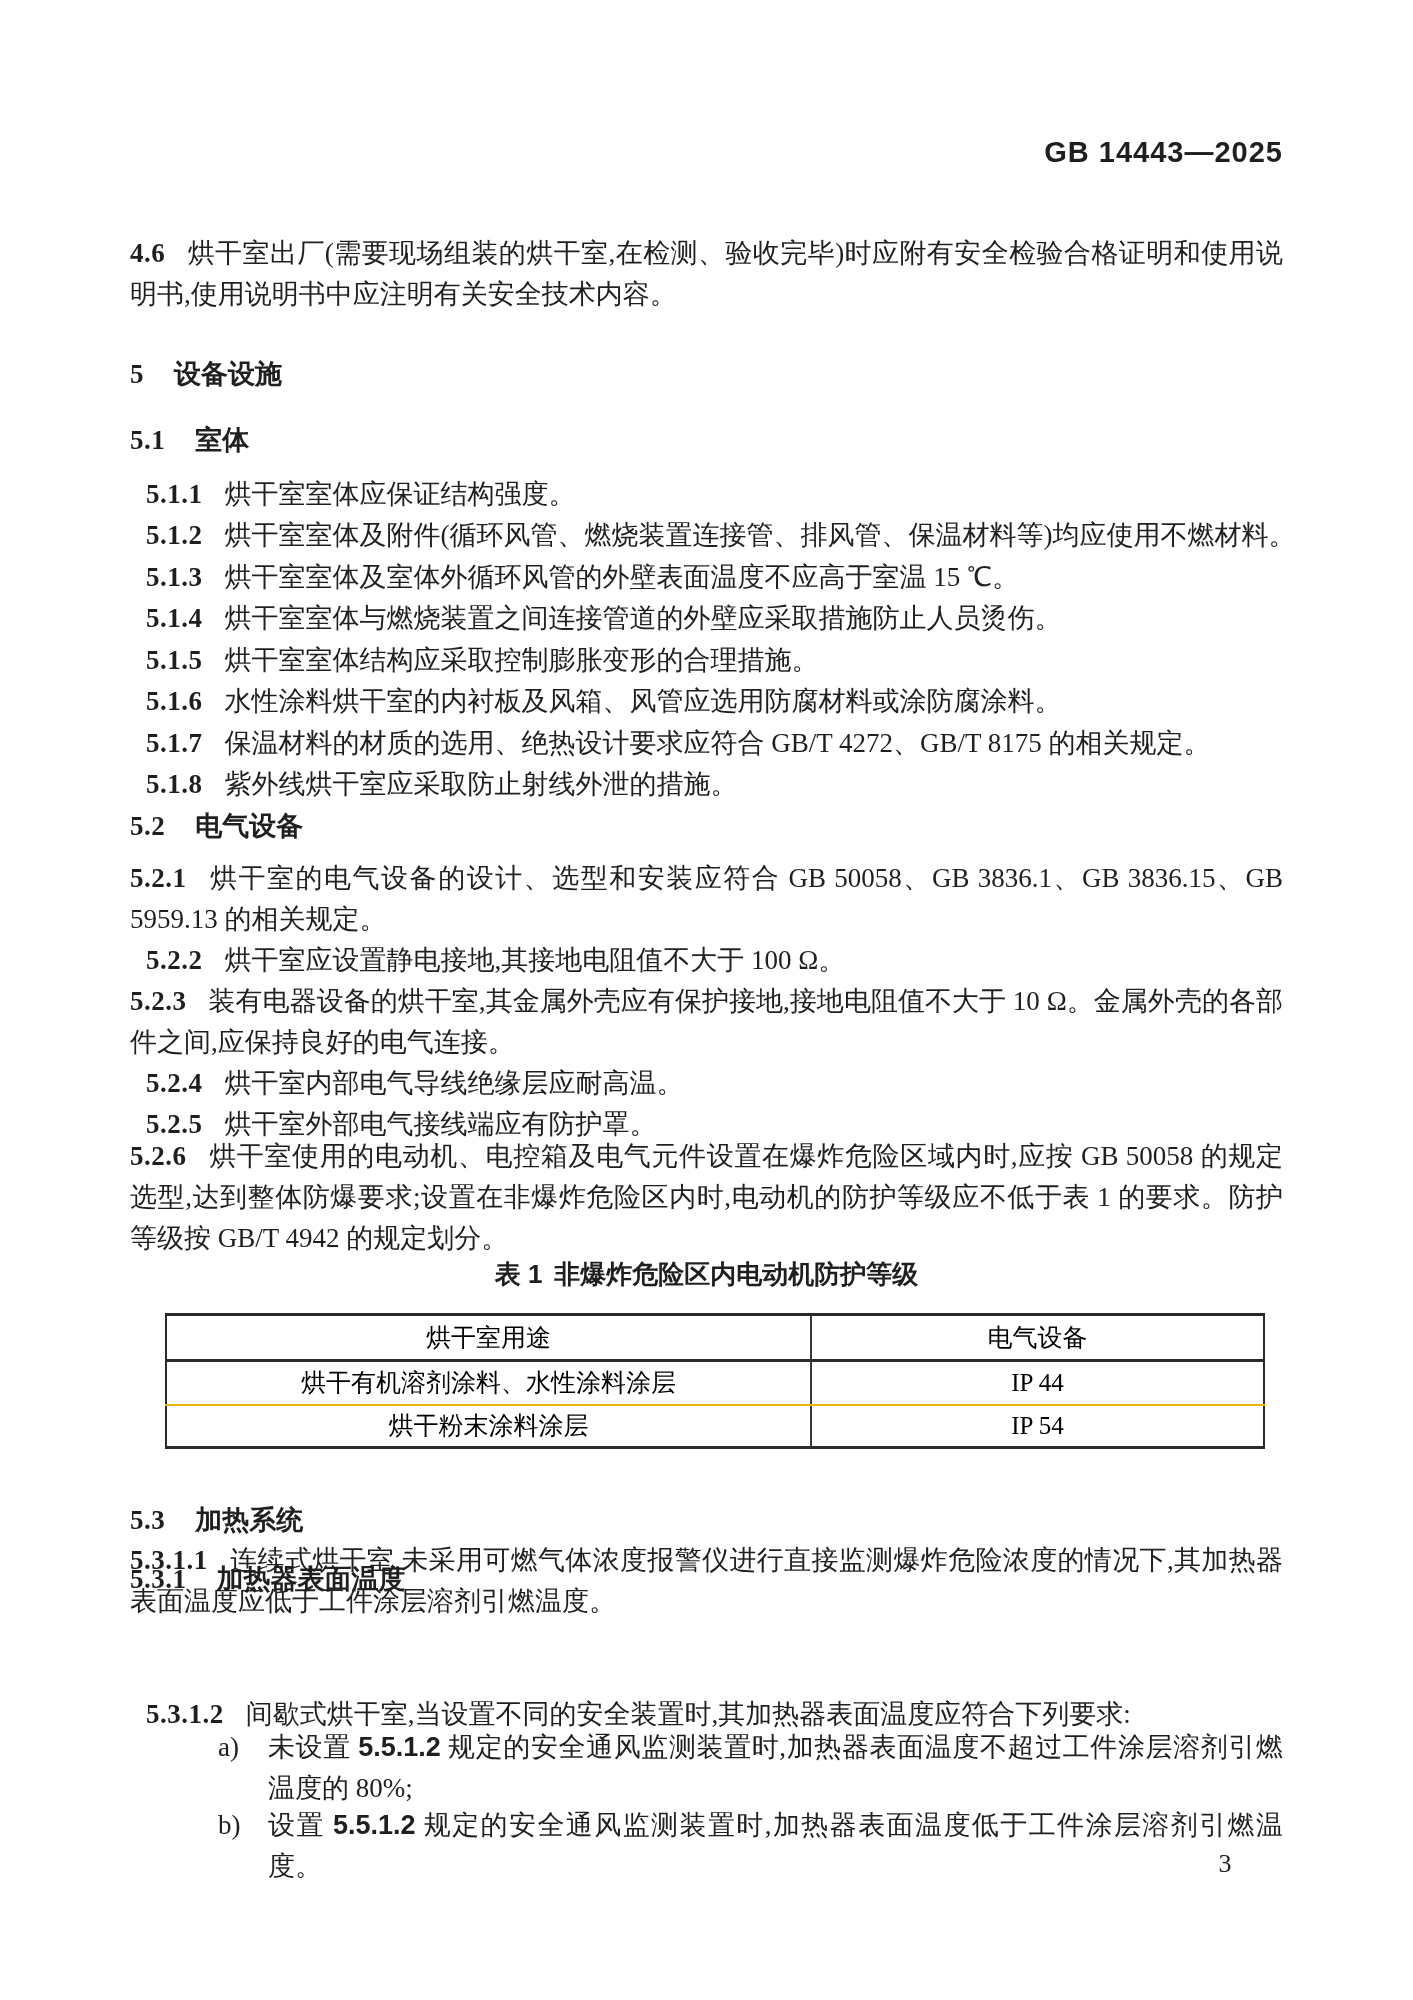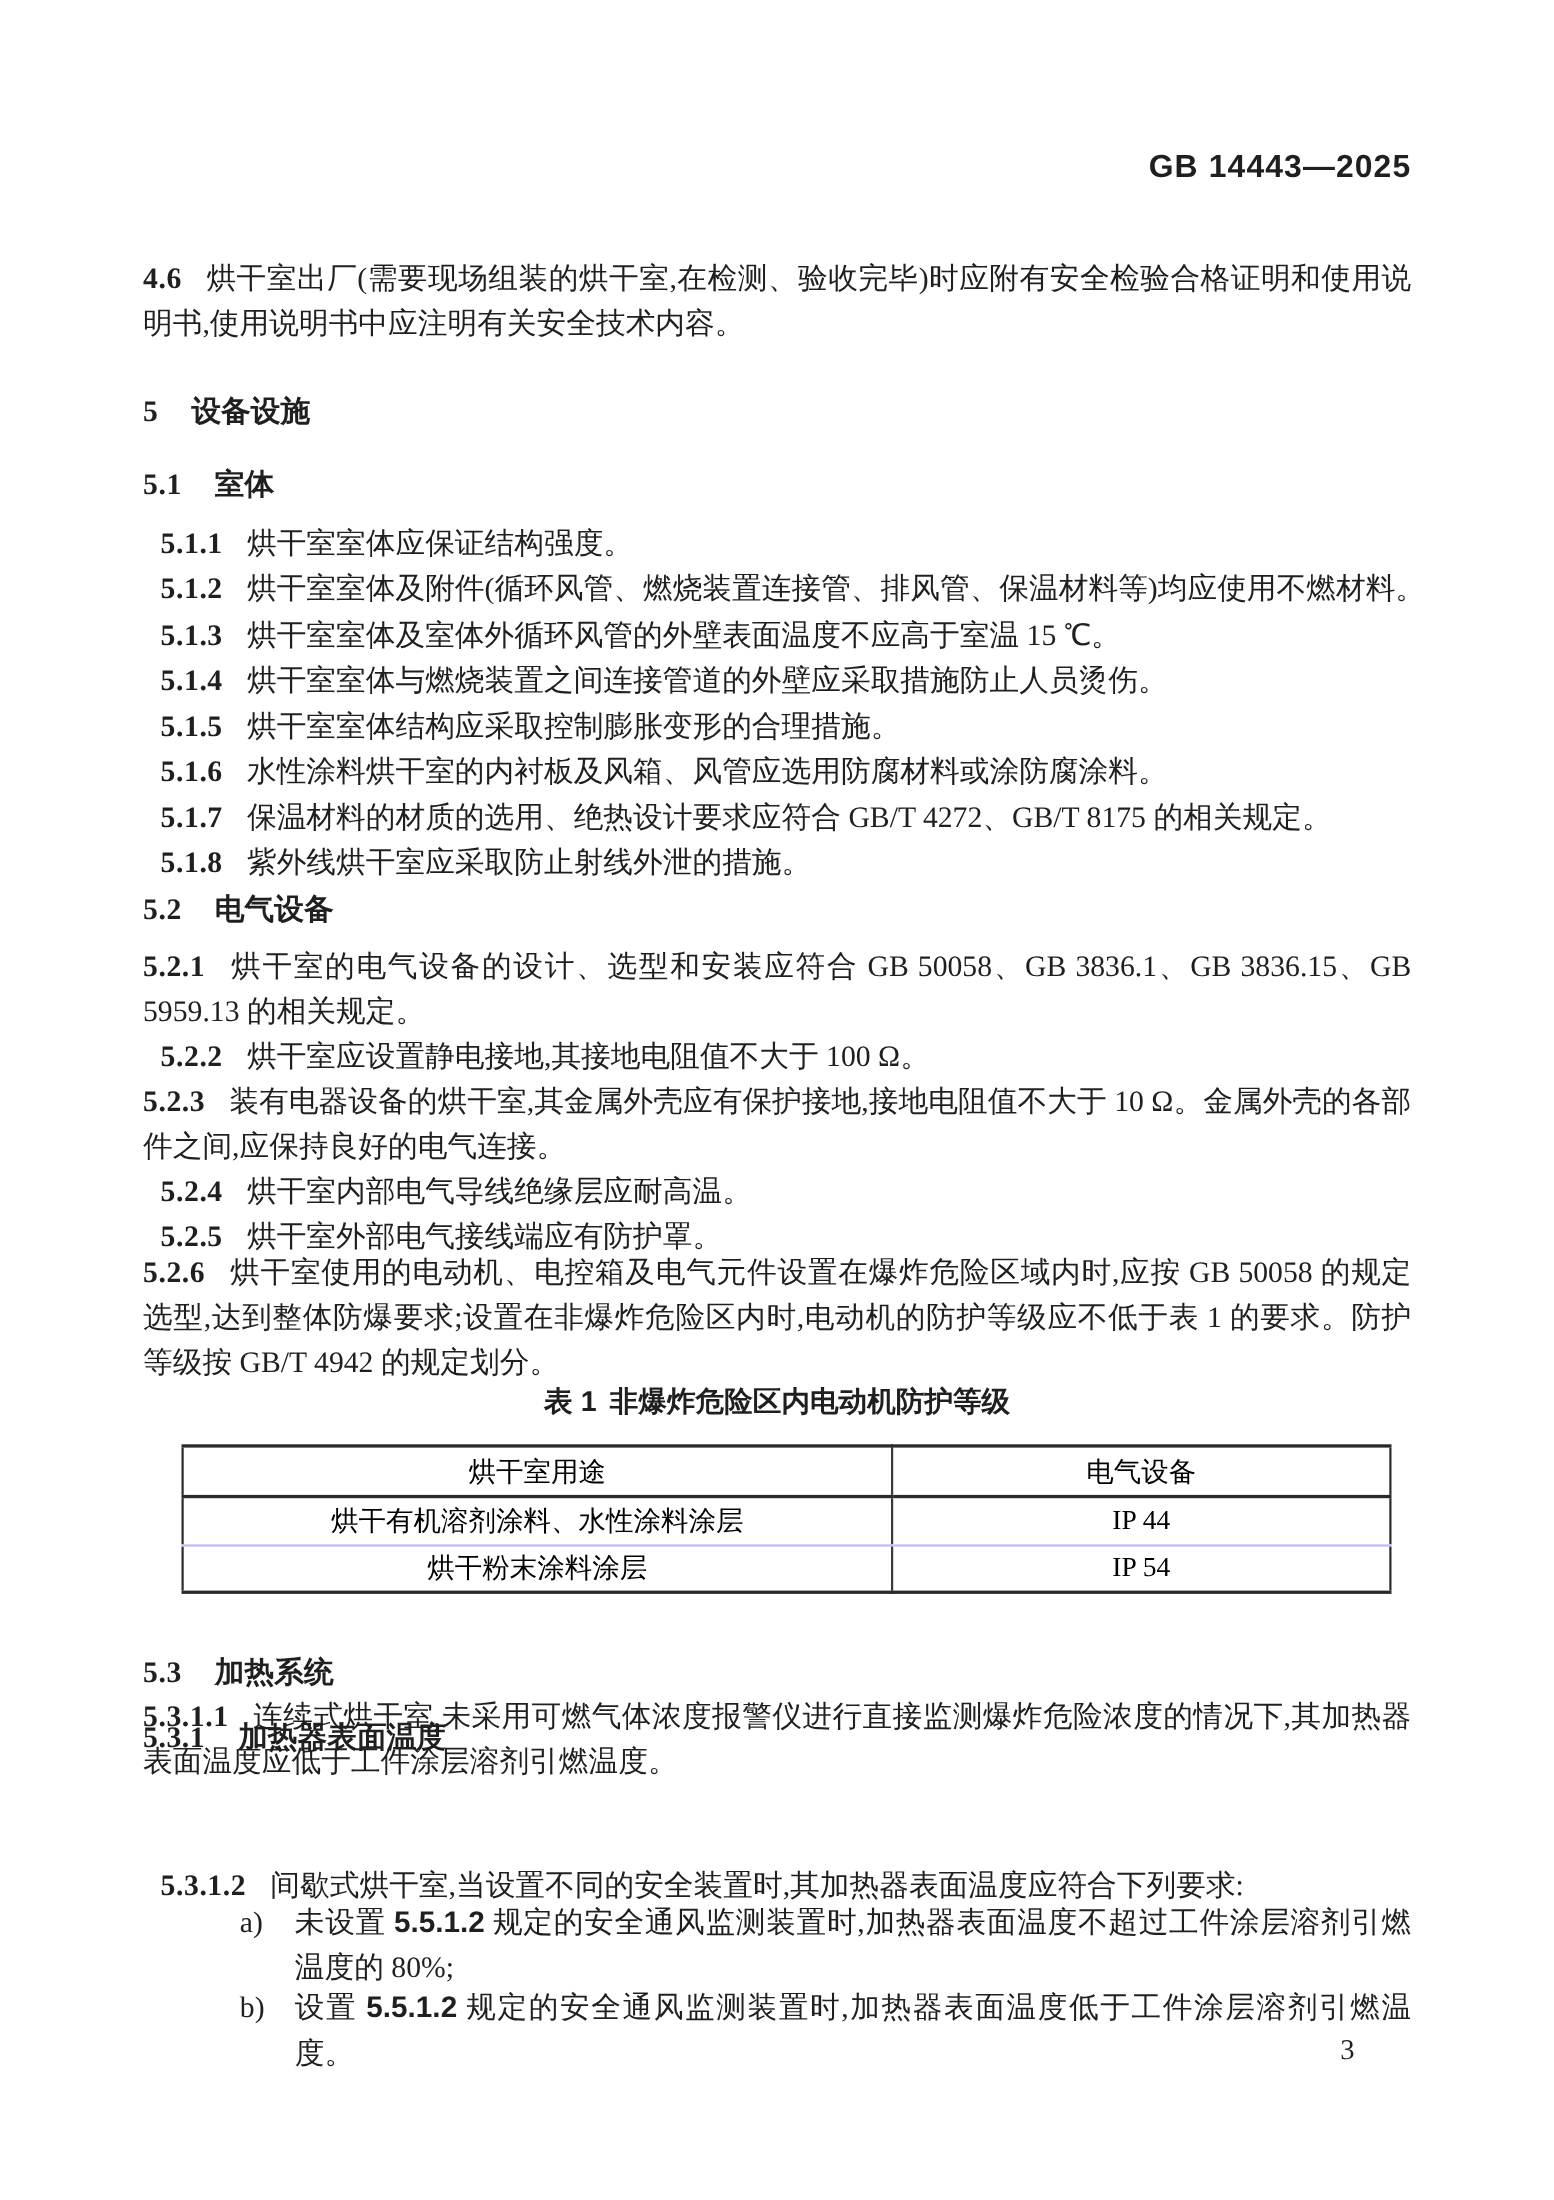--- a/index.html
+++ b/index.html
@@ -51,21 +51,21 @@
     color:#000000;
     border-top:3px solid #2a2a2a;
     border-bottom:3px solid #2a2a2a;
     border-left:2px solid #2a2a2a;
     border-right:2px solid #2a2a2a;
   }
   table.t1 td { text-align:center; vertical-align:middle; padding:0 10px; }
   table.t1 .col-usage { width:645px; }
   table.t1 .col-grade { border-left:2px solid #3a3a3a; }
   table.t1 tr.hdr td { height:46px; border-bottom:3px solid #2a2a2a; }
-  table.t1 tr.r1 td { height:44px; border-bottom:2px solid #c4b5fd; }
+  table.t1 tr.r1 td { height:44px; border-bottom:2px solid #eab308; }
   table.t1 tr.r2 td { height:43px; }
   .item { left:268px; width:1015px; font-size:27px; line-height:41px; text-align:justify; }
   .item .marker { position:absolute; left:-50px; }
   .ref { font-family:"Liberation Sans", sans-serif; font-weight:bold; }
   .page-number { position:absolute; left:1205px; top:1846px; width:40px; text-align:center; font-size:26px; line-height:36px; }
 </style>
 </head>
 <body>
 
 <div class="abs doc-number">GB 14443—2025</div>

